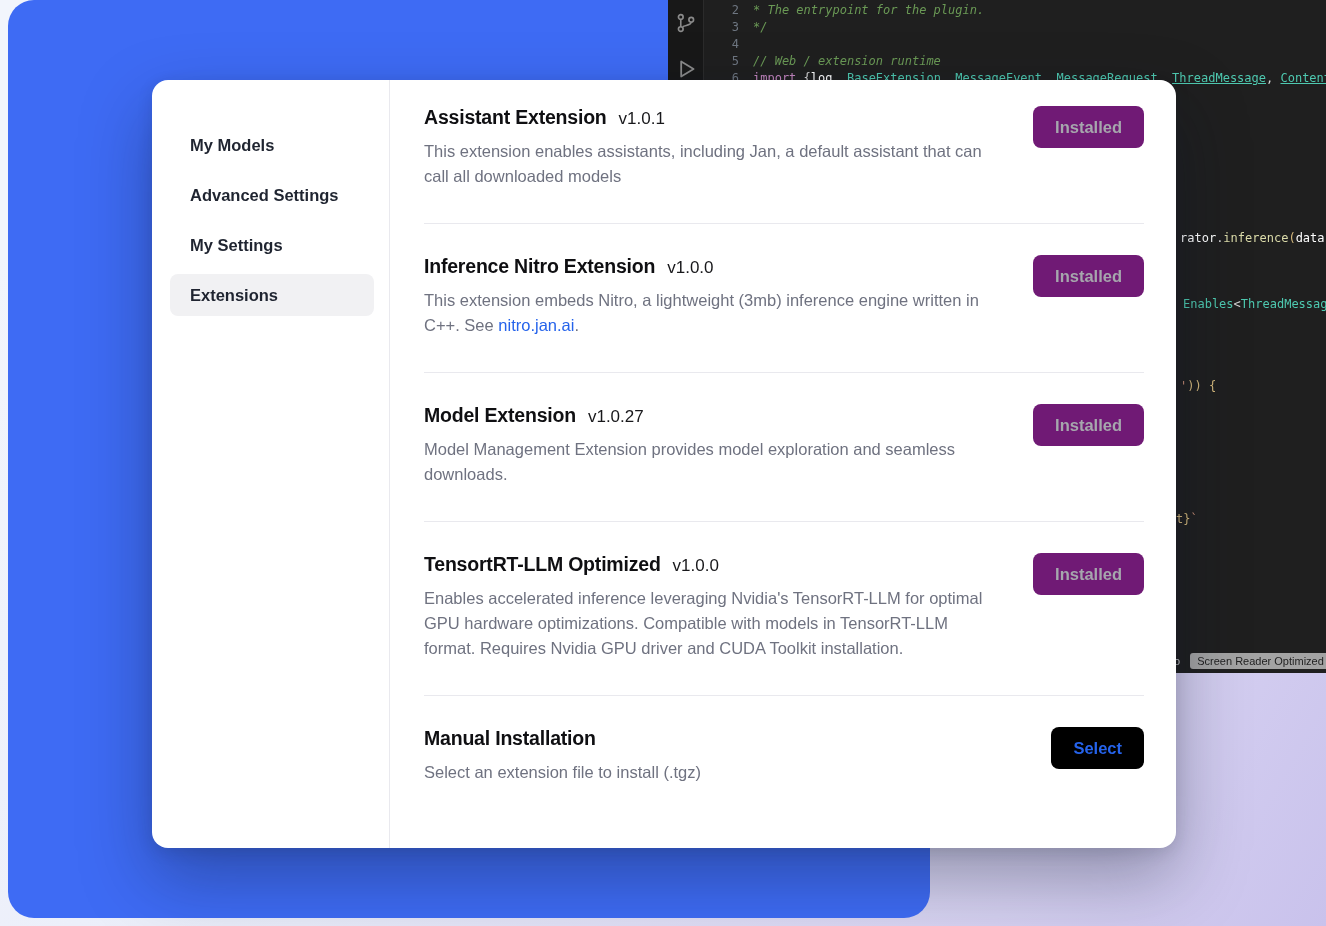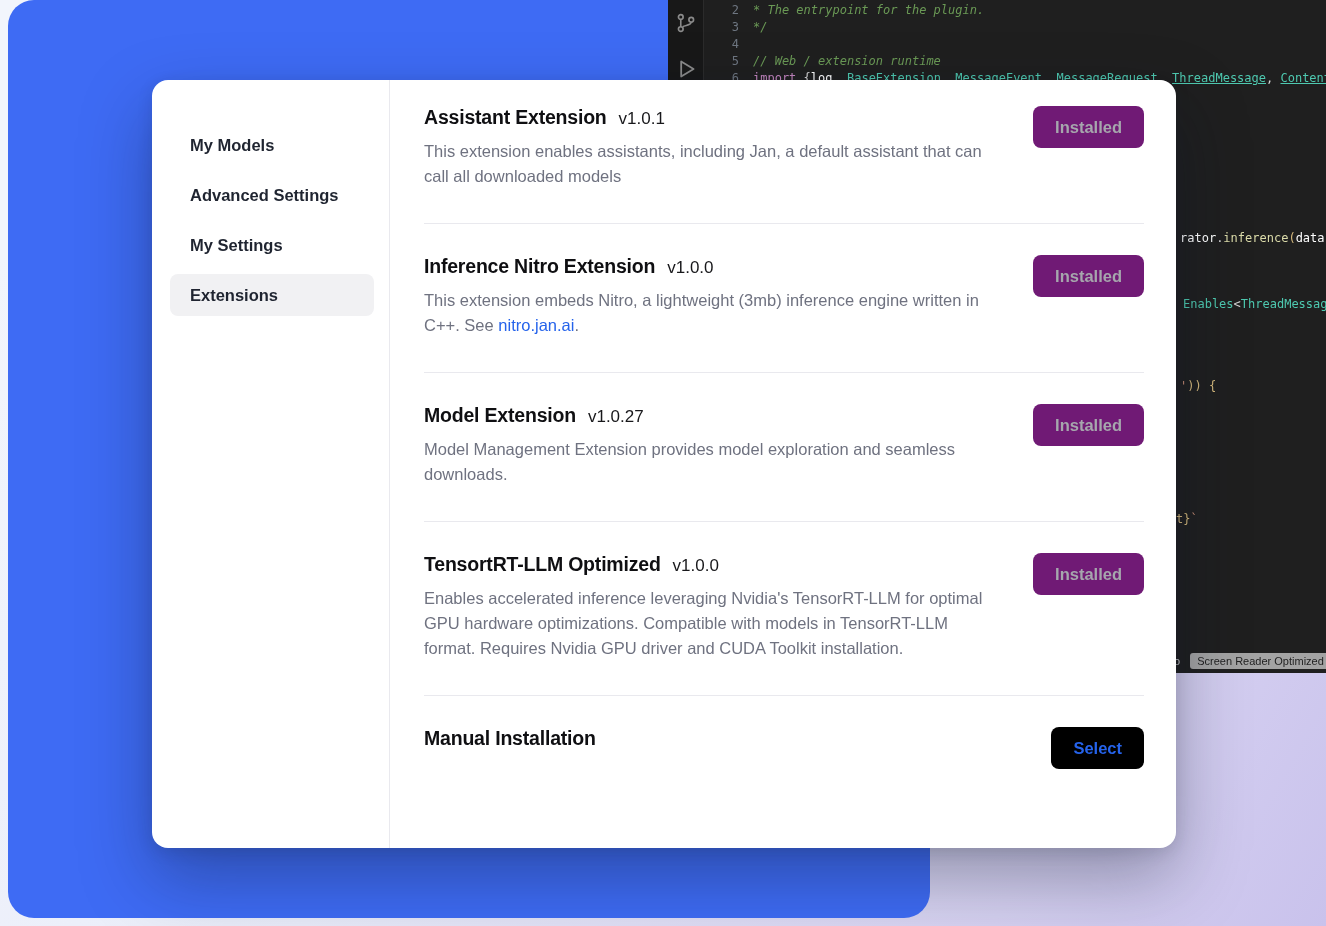--- a/index.html
+++ b/index.html
@@ -208,18 +208,19 @@
         <p class="desc">Enables accelerated inference leveraging Nvidia's TensorRT-LLM for optimal GPU hardware optimizations. Compatible with models in TensorRT-LLM format. Requires Nvidia GPU driver and CUDA Toolkit installation.</p>
       </div>
       <button class="btn installed">Installed</button>
     </section>
 
     <section class="row">
       <div class="info">
         <div class="title-line">
           <h3 class="ext-title">Manual Installation</h3>
         </div>
+        <p class="desc">Select an extension file to install (.tgz)</p>
       </div>
       <button class="btn primary">Select</button>
     </section>
 
   </div>
 </div>
 
 </body></html>

